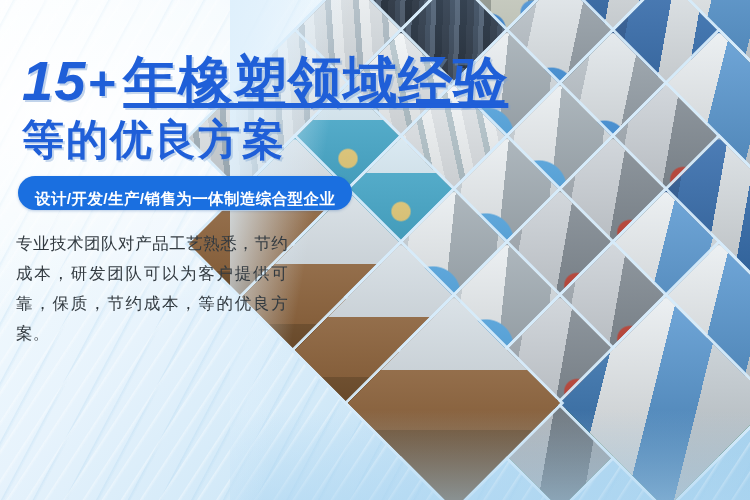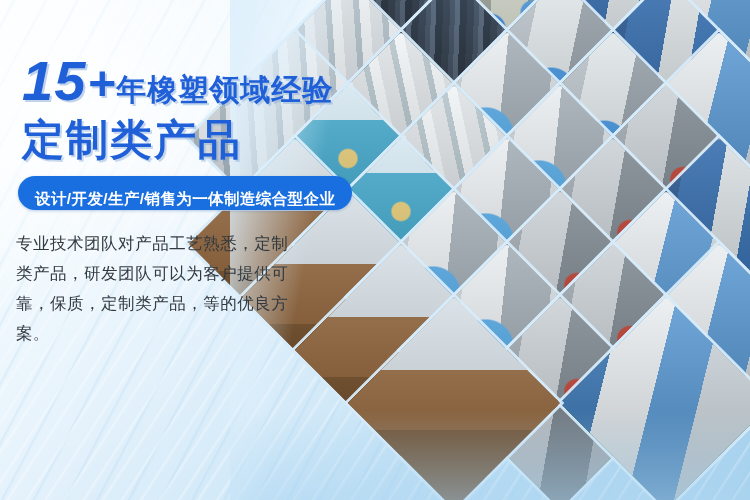--- a/index.html
+++ b/index.html
@@ -149,23 +149,24 @@
     font-size:56px;font-weight:bold;font-style:italic;
     color:#1f5fd8;letter-spacing:1px;
     text-shadow:2px 2px 0 rgba(120,160,210,.45);
   }
   #hl-plus{
     font-size:48px;font-weight:bold;color:#1f5fd8;
     margin-left:2px;
     text-shadow:2px 2px 0 rgba(120,160,210,.45);
   }
   #hl-rest{
-    font-size:30px;font-weight:bold;color:#1f5fd8;
-    letter-spacing:1px;margin-left:0;
+    font-size:54px;font-weight:bold;color:#1f5fd8;
+    letter-spacing:1px;margin-left:7px;
     text-shadow:2px 2px 0 rgba(120,160,210,.40);
+    text-decoration:underline;
   }
   #hl-line2{
     position:absolute;left:22px;top:112px;
     font-size:42px;font-weight:bold;color:#1f5fd8;
     letter-spacing:2px;white-space:nowrap;
     text-shadow:2px 2px 0 rgba(120,160,210,.40);
   }
 
   #tagline-pill{
     position:absolute;left:18px;top:176px;
@@ -314,22 +315,22 @@
 
     <div id="collage-fade"></div>
   </div>
 
   <div id="text-block">
 
     <div id="headline">
       <span id="hl-num">15</span><span id="hl-plus">+</span><span id="hl-rest">年橡塑领域经验</span>
     </div>
 
-    <div id="hl-line2">定制类产品</div>
+    <div id="hl-line2">等的优良方案</div>
 
     <div id="tagline-pill">
       <span id="tagline-text">设计/开发/生产/销售为一体制造综合型企业</span>
     </div>
 
-    <div id="body-copy">专业技术团队对产品工艺熟悉，定制类产品，研发团队可以为客户提供可靠，保质，定制类产品，等的优良方案。</div>
+    <div id="body-copy">专业技术团队对产品工艺熟悉，节约成本，研发团队可以为客户提供可靠，保质，节约成本，等的优良方案。</div>
 
   </div>
 </div>
 
 </body></html>

